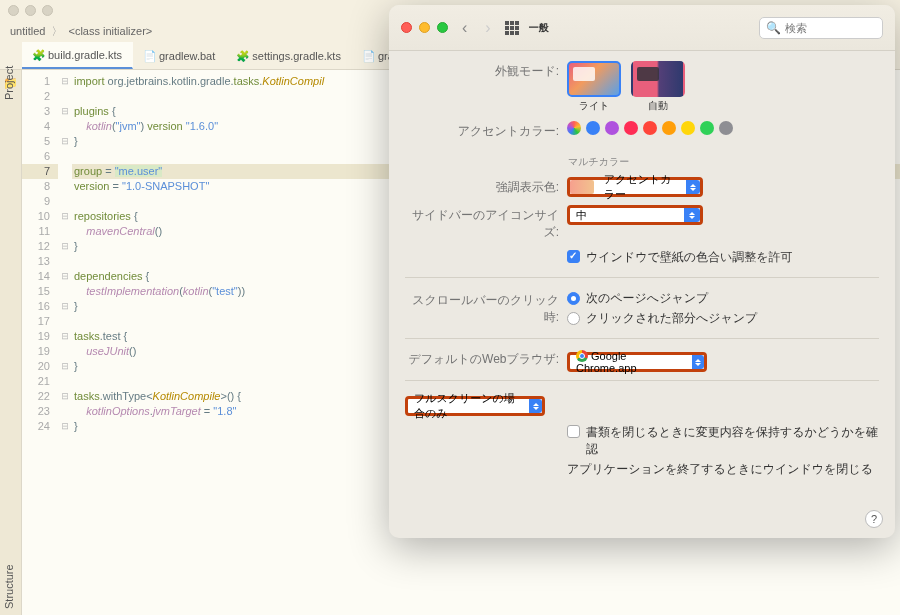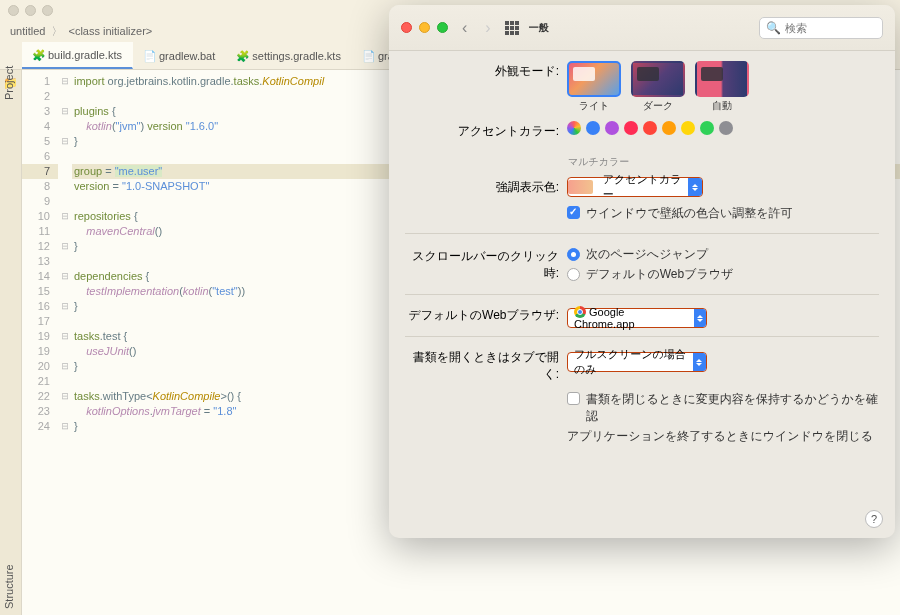--- a/index.html
+++ b/index.html
@@ -44,37 +44,37 @@
 .tb-grn{width:11px;height:11px;border-radius:50%;background:#28c840;border:0.5px solid #27aa35;}
 .nav-arrow{color:#888;font-size:16px;padding:0 4px;}
 .grid-icon{width:14px;height:14px;display:grid;grid-template-columns:repeat(3,1fr);grid-template-rows:repeat(3,1fr);gap:1px;}
 .grid-icon span{background:#555;}
 .title{font-size:10px;font-weight:600;color:#333;}
 .search{margin-left:auto;width:124px;height:22px;background:#fff;border:1px solid #ccc;border-radius:5px;display:flex;align-items:center;padding:0 6px;gap:4px;color:#999;}
 .search input{border:none;outline:none;width:90px;font-size:11px;background:transparent;}
 
 .content{padding:10px 16px 14px;height:calc(100% - 46px);overflow:hidden;}
 .row{display:flex;align-items:flex-start;margin-bottom:8px;}
-.lbl{width:162px;text-align:right;padding-right:8px;padding-top:2px;color:#000000;font-size:12px;flex-shrink:0;}
+.lbl{width:162px;text-align:right;padding-right:8px;padding-top:2px;color:#737373;font-size:12px;flex-shrink:0;}
 .val{flex:1;}
 .appearance{display:flex;gap:10px;}
 .ap-item{text-align:center;}
 .ap-thumb{width:54px;height:36px;border-radius:5px;border:2px solid transparent;margin-bottom:2px;position:relative;overflow:hidden;}
 .ap-thumb.sel{border-color:#3981f6;}
 .ap-light{background:linear-gradient(135deg,#e95f7c,#f29b5e 40%,#5aa0e8);}
 .ap-dark{background:linear-gradient(135deg,#b84560,#543f78 50%,#2e3a6e);}
 .ap-auto{background:linear-gradient(90deg,#e95f7c 0%,#e95f7c 48%,#543f78 52%,#2e3a6e 100%);}
 .ap-thumb::after{content:"";position:absolute;left:4px;top:4px;width:22px;height:14px;background:rgba(255,255,255,.8);border-radius:2px;}
 .ap-dark::after,.ap-auto::after{background:rgba(50,50,60,.85);}
 .ap-cap{font-size:10px;color:#333;}
 .swatches{display:flex;gap:5px;align-items:center;}
 .sw{width:14px;height:14px;border-radius:50%;}
 .multi{width:14px;height:14px;border-radius:50%;background:conic-gradient(#ff5f57,#febc2e,#28c840,#3981f6,#af52de,#ff5f57);}
 .sublabel{font-size:10px;color:#888;margin-top:20px;margin-left:1px;}
-.sel-ctrl{display:inline-flex;align-items:center;background:#fff;border:1px solid #c2410c;border-radius:4px;height:20px;font-size:11px;position:relative;}
+.sel-ctrl{display:inline-flex;align-items:center;background:#fff;border:3px solid #c2410c;border-radius:4px;height:20px;font-size:11px;position:relative;}
 .sel-ctrl .txt{padding:0 6px;}
 .sel-ctrl .cap{width:16px;height:100%;background:#3981f6;border-radius:0 3px 3px 0;display:flex;flex-direction:column;align-items:center;justify-content:center;}
 .sel-ctrl .cap::before{content:"";border:3px solid transparent;border-bottom-color:#fff;margin-bottom:1px;}
 .sel-ctrl .cap::after{content:"";border:3px solid transparent;border-top-color:#fff;}
 .hl-sw{width:28px;height:14px;background:linear-gradient(90deg,#f6a08e,#f2c28e);border-radius:2px;margin-right:4px;}
 .chk{display:flex;align-items:flex-start;gap:6px;font-size:12px;color:#333;margin-bottom:3px;}
 .cb{width:13px;height:13px;border:1px solid #aaa;border-radius:3px;background:#fff;flex-shrink:0;margin-top:1px;position:relative;}
 .cb.on{background:#3981f6;border-color:#3981f6;}
 .cb.on::after{content:"✓";position:absolute;color:#fff;font-size:10px;font-weight:bold;left:1px;top:-1px;}
 .rad{display:flex;align-items:center;gap:6px;font-size:12px;color:#333;margin-bottom:3px;}
@@ -210,24 +210,20 @@
   <div class="content">
 
     <div class="row">
       <div class="lbl">外観モード:</div>
       <div class="val appearance">
         <div class="ap-item">
             <div class="ap-thumb ap-light sel"></div>
             <div class="ap-cap">ライト</div>
           </div>
         <div class="ap-item">
-            <div class="ap-thumb ap-dark"></div>
-            <div class="ap-cap">ダーク</div>
-          </div>
-        <div class="ap-item">
             <div class="ap-thumb ap-auto"></div>
             <div class="ap-cap">自動</div>
           </div>
       </div>
     </div>
 
     <div class="row">
       <div class="lbl">アクセントカラー:</div>
       <div class="val">
         <div class="swatches" id="swatches">
@@ -249,20 +245,29 @@
       <div class="lbl">強調表示色:</div>
       <div class="val">
         <div class="sel-ctrl" style="width:136px;">
           <span class="hl-sw"></span>
           <span class="txt">アクセントカラー</span>
           <span class="cap"></span>
         </div>
       </div>
     </div>
 
+    <div class="row">
+      <div class="lbl">サイドバーのアイコンサイズ:</div>
+      <div class="val">
+        <div class="sel-ctrl" style="width:136px;">
+          <span class="txt" style="flex:1;">中</span>
+          <span class="cap"></span>
+        </div>
+      </div>
+    </div>
 
     <div class="row">
       <div class="lbl"></div>
       <div class="val">
         <label class="chk">
             <span class="cb on"></span>
             <span>ウインドウで壁紙の色合い調整を許可</span>
           </label>
       </div>
     </div>
@@ -271,39 +276,38 @@
 
     <div class="row" style="margin-top:12px;">
       <div class="lbl">スクロールバーのクリック時:</div>
       <div class="val">
         <label class="rad">
             <span class="rb on"></span>
             <span>次のページへジャンプ</span>
           </label>
         <label class="rad">
             <span class="rb"></span>
-            <span>デフォルトのWebブラウザ</span>
+            <span>クリックされた部分へジャンプ</span>
           </label>
       </div>
     </div>
     <div class="hr"></div>
 
     <div class="row">
       <div class="lbl">デフォルトのWebブラウザ:</div>
       <div class="val">
         <div class="sel-ctrl" style="width:140px;gap:28px;">
           <span class="txt"><span class="chrome-ic"></span><span>Google Chrome.app</span></span>
           <span class="cap"></span>
         </div>
       </div>
     </div>
     <div class="hr"></div>
 
     <div class="row">
-      <div class="lbl">書類を開くときはタブで開く:</div>
       <div class="val">
         <div class="sel-ctrl" style="width:140px;">
           <span class="txt">フルスクリーンの場合のみ</span>
           <span class="cap"></span>
         </div>
       </div>
     </div>
 
     <div class="row">
       <div class="lbl"></div>

